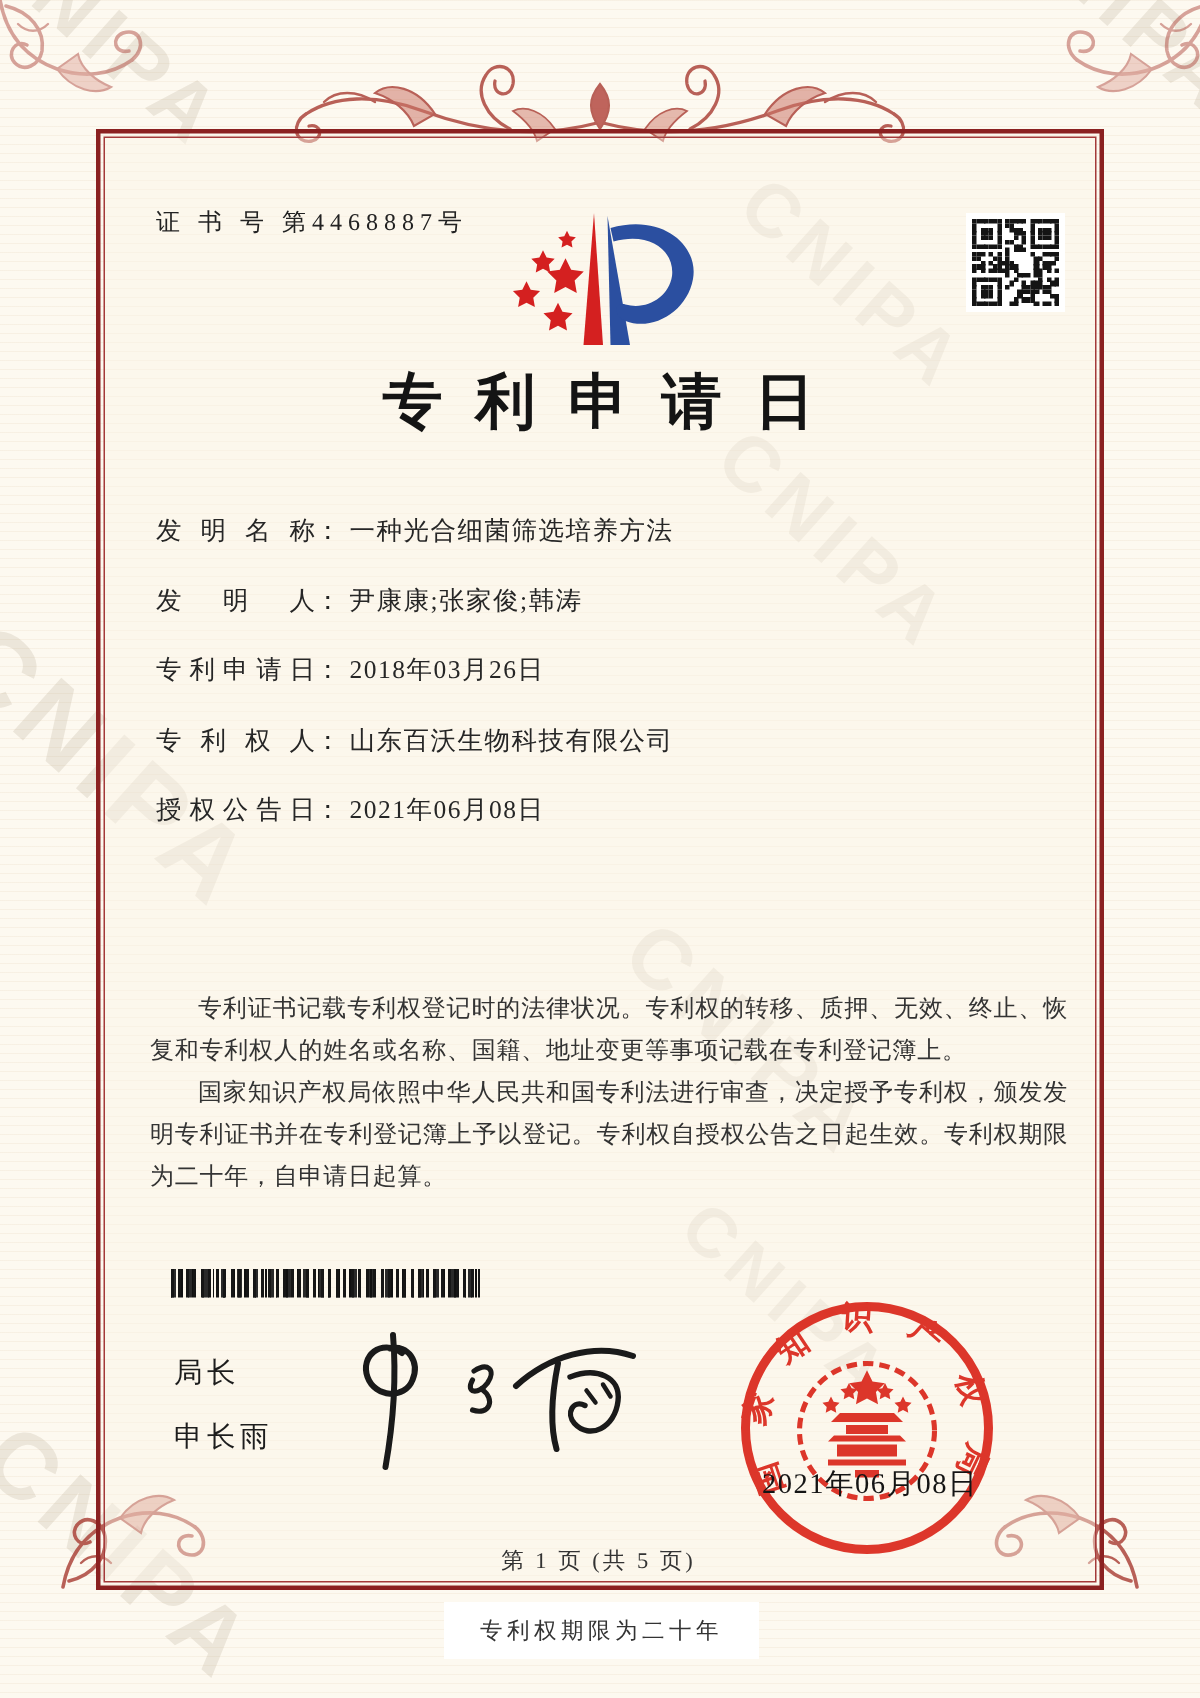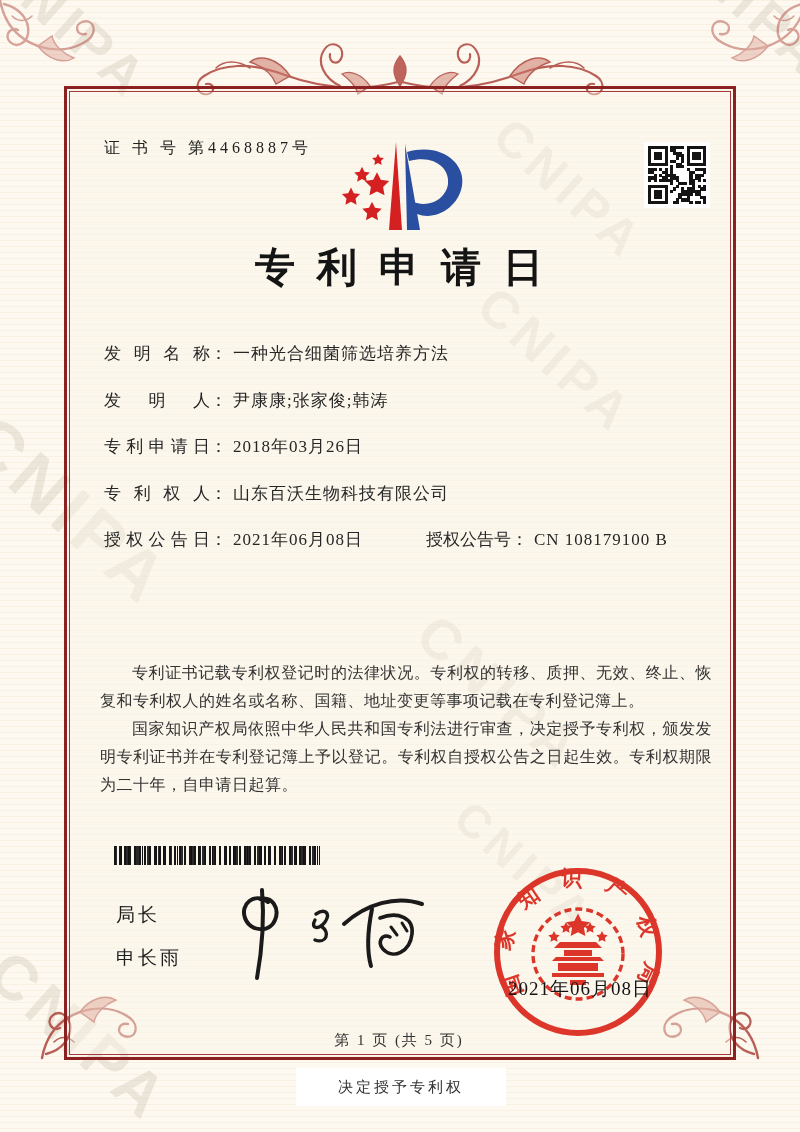--- a/index.html
+++ b/index.html
@@ -387,23 +387,20 @@
     <span class="flabel">发明人</span><span class="fcolon">：</span><span class="fvalue">尹康康;张家俊;韩涛</span>
   </div>
   <div class="frow">
     <span class="flabel">专利申请日</span><span class="fcolon">：</span><span class="fvalue">2018年03月26日</span>
   </div>
   <div class="frow">
     <span class="flabel">专利权人</span><span class="fcolon">：</span><span class="fvalue">山东百沃生物科技有限公司</span>
   </div>
   <div class="frow last">
     <span class="flabel">授权公告日</span><span class="fcolon">：</span><span class="fvalue">2021年06月08日</span>
-    <span class="grant-no">
-      <span>授权公告号</span><span class="fcolon">：</span><span class="fvalue">CN 108179100 B</span>
-    </span>
   </div>
 </div>
 
 <div class="paras">
   <p>专利证书记载专利权登记时的法律状况。专利权的转移、质押、无效、终止、恢复和专利权人的姓名或名称、国籍、地址变更等事项记载在专利登记簿上。</p>
   <p>国家知识产权局依照中华人民共和国专利法进行审查，决定授予专利权，颁发发明专利证书并在专利登记簿上予以登记。专利权自授权公告之日起生效。专利权期限为二十年，自申请日起算。</p>
 </div>
 
 <div class="barcode"></div>
 
@@ -445,13 +442,13 @@
       <path d="M-26,9 L26,9 L22,5 L-22,5 Z"></path>
       <rect x="-20" y="11" width="40" height="8"></rect>
       <rect x="-26" y="21" width="52" height="4"></rect>
       <rect x="-8" y="28" width="16" height="5"></rect>
     </g>
   </g>
 </svg>
 <div class="seal-date">2021年06月08日</div>
 
 <div class="pagenum">第 1 页 (共 5 页)</div>
-<div class="contnote">决定授予专利权</div>
+<div class="contnote">专利权期限为二十年</div>
 
 </body></html>

